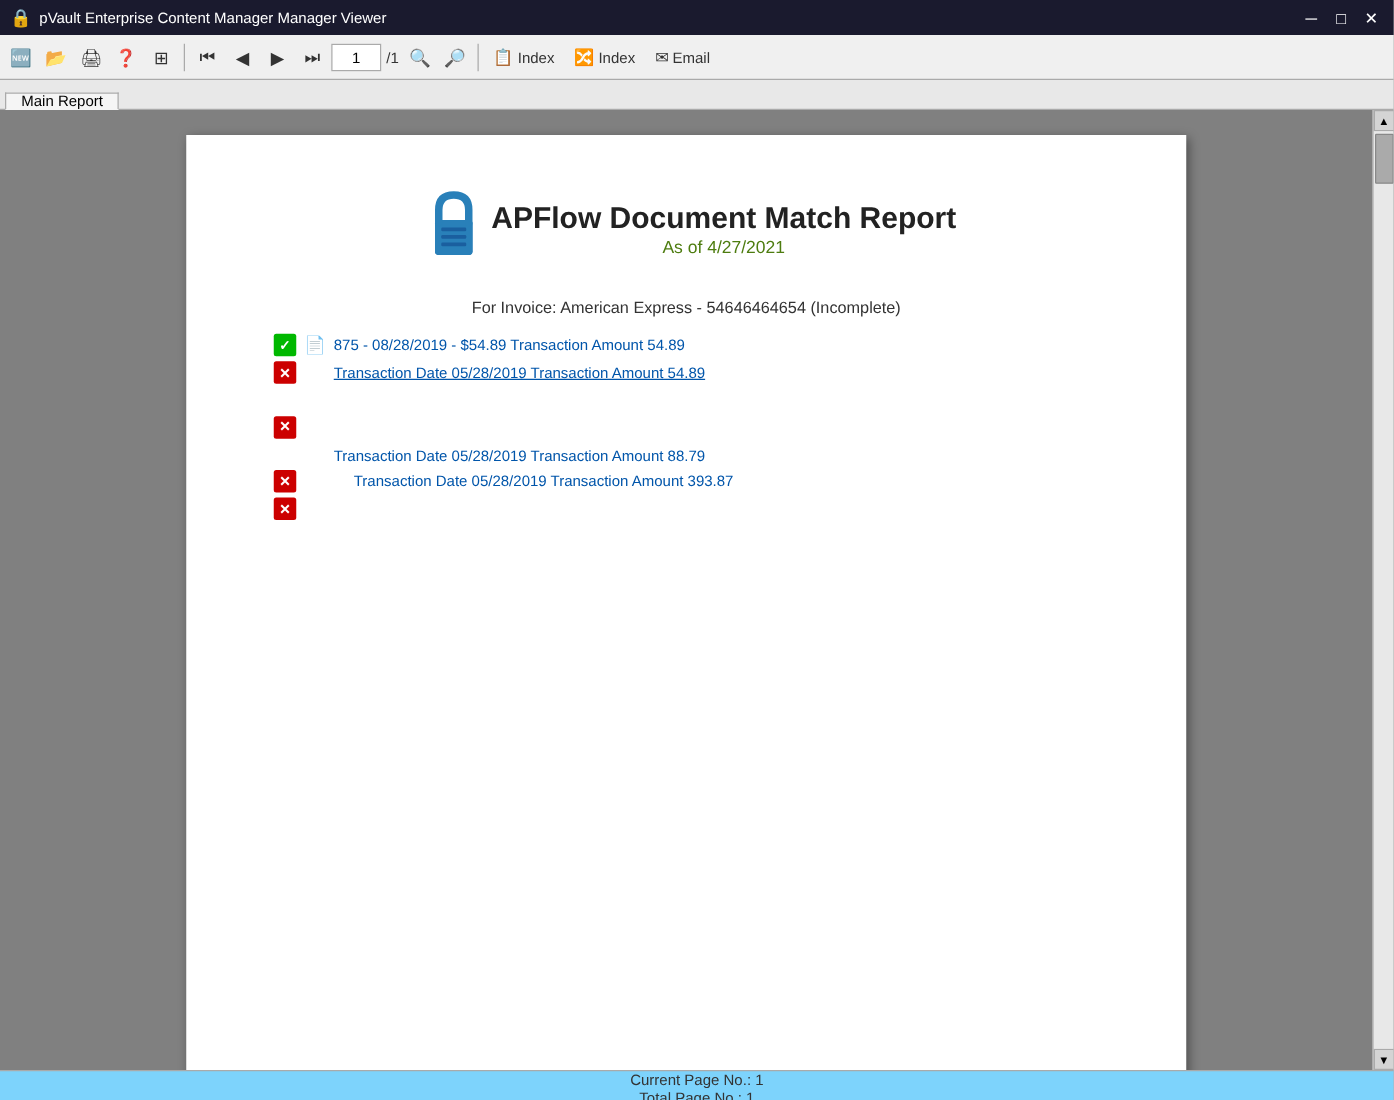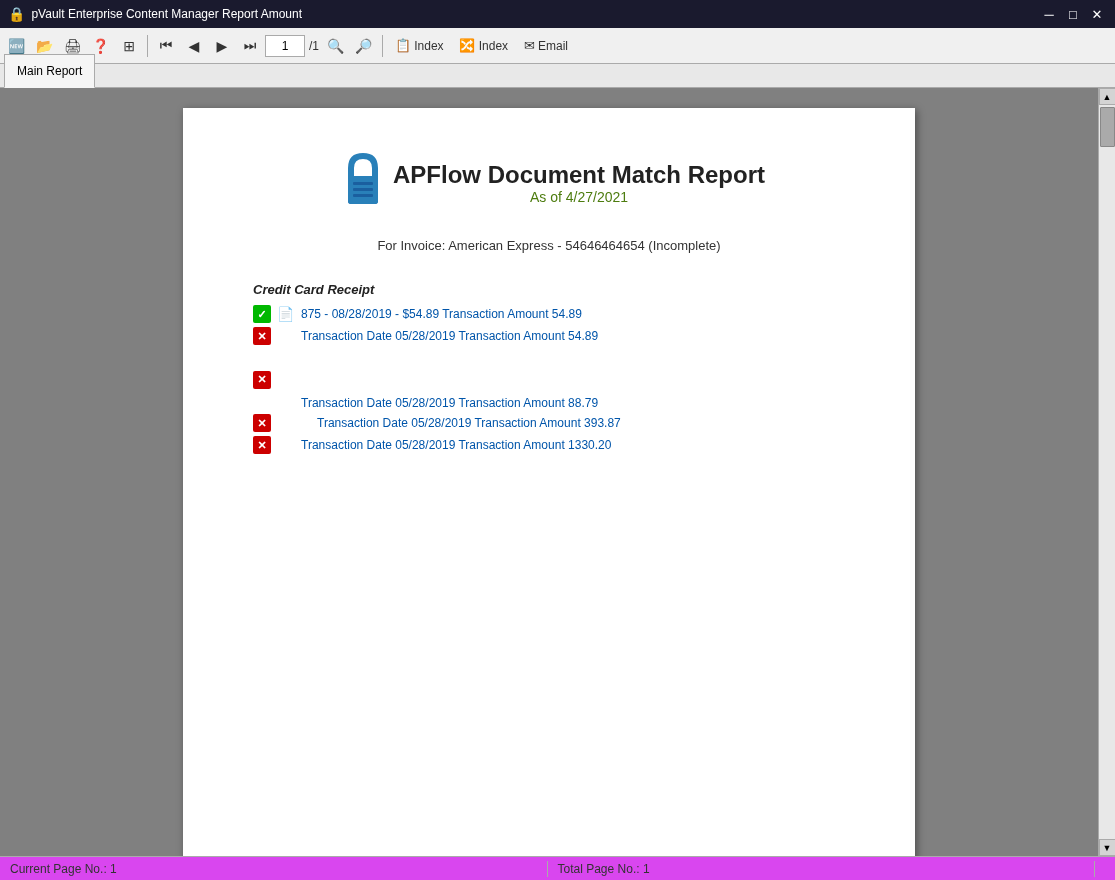--- a/index.html
+++ b/index.html
@@ -58,21 +58,21 @@
       padding: 0 4px;
       flex-shrink: 0;
     }
     .tab {
       background: #d4d4d4;
       border: 1px solid #aaa;
       border-bottom: none;
       padding: 2px 12px;
       font-size: 12px;
       cursor: pointer;
-      height: 34px;
+      height: 14px;
       display: flex;
       align-items: center;
     }
     .tab.active {
       background: #f5f5f5;
       border-bottom: 1px solid #f5f5f5;
       margin-bottom: -1px;
     }
 
     
@@ -90,21 +90,21 @@
       overflow-y: auto;
       overflow-x: auto;
       display: flex;
       justify-content: center;
       padding: 20px;
     }
 
     
     .report-page {
       background: white;
-      width: 732px;
+      width: 800px;
       min-height: 770px;
       box-shadow: 2px 2px 8px rgba(0,0,0,0.4);
       padding: 40px 50px;
       flex-shrink: 0;
     }
 
     
     .report-header {
       display: flex;
       align-items: center;
@@ -112,21 +112,21 @@
       margin-bottom: 20px;
     }
     .report-title-block { text-align: center; }
     .report-title { font-size: 24px; font-weight: bold; color: #222; }
     .report-subtitle { font-size: 14px; color: #4d7c0f; }
 
     .report-invoice {
       text-align: center;
       font-size: 13px;
       color: #333;
-      margin-bottom: 29px;
+      margin-bottom: 14px;
     }
 
     
     .vault-title {
       font-size: 15px;
       font-weight: bold;
       color: #222;
       margin-bottom: 8px;
     }
     .category-title {
@@ -171,48 +171,49 @@
       display: flex;
       flex-direction: column;
       align-items: center;
     }
     .scroll-btn { width: 17px; height: 17px; background: #d4d4d4; border: 1px solid #aaa; display: flex; align-items: center; justify-content: center; font-size: 9px; cursor: pointer; }
     .scroll-track { flex: 1; width: 100%; background: #e8e8e8; position: relative; }
     .scroll-thumb { width: 15px; height: 40px; background: #aaa; border: 1px solid #888; position: absolute; top: 2px; left: 1px; border-radius: 1px; }
 
     
     .status-bar {
-      background: #d946ef;
+      background: #7dd3fc;
       border-top: 1px solid #aaa;
       height: 24px;
       display: flex;
       align-items: center;
       padding: 0 10px;
       font-size: 12px;
       color: #333;
       flex-shrink: 0;
       gap: 0;
+      flex-direction: column;
     }
     .status-section {
       flex: 1;
       display: flex;
       align-items: center;
     }
     .status-divider { width: 1px; height: 16px; background: #aaa; margin: 0 10px; }
 
     
     .lock-svg { width: 60px; height: 70px; }
   </style>
 </head>
 <body>
 
 <div class="title-bar">
   <div class="title-bar-left">
     <span style="font-size:14px;">🔒</span>
-    <span>pVault Enterprise Content Manager Report Amount</span>
+    <span>pVault Enterprise Content Manager Manager Viewer</span>
   </div>
   <div class="title-bar-controls">
     <button class="title-btn">─</button>
     <button class="title-btn">□</button>
     <button class="title-btn">✕</button>
   </div>
 </div>
 
 <div class="toolbar">
   <button class="toolbar-btn" title="New">🆕</button>
@@ -274,50 +275,48 @@
           <div class="report-title">APFlow Document Match Report</div>
           <div class="report-subtitle">As of 4/27/2021</div>
         </div>
       </div>
 
       <div class="report-invoice">
         <span>For Invoice: American Express - 54646464654 (Incomplete)</span>
       </div>
 
       <div>
-        <div class="category-title">Credit Card Receipt</div>
 
         <div class="records-list">
 
           <div class="record-row">
             <div class="check-box">✓</div>
             <div class="record-icon">
               <span style="color:#6699cc; font-size:14px;">📄</span>
             </div>
             <span class="record-text">875 - 08/28/2019 - $54.89 Transaction Amount  54.89</span>
           </div>
 
           <div class="record-row">
             <div class="x-icon">✕</div>
-            <span class="record-text" style="margin-left:24px;">Transaction Date  05/28/2019 Transaction Amount  54.89</span>
+            <span class="record-text" style="margin-left:24px;text-decoration:underline;">Transaction Date  05/28/2019 Transaction Amount  54.89</span>
           </div>
 
           <div class="record-row">
             <div class="x-icon">✕</div>
             <span class="record-text" style="margin-left:24px;margin-top:47px;">Transaction Date  05/28/2019 Transaction Amount  88.79</span>
           </div>
 
           <div class="record-row">
             <div class="x-icon">✕</div>
             <span class="record-text" style="margin-left:40px;">Transaction Date  05/28/2019 Transaction Amount  393.87</span>
           </div>
 
           <div class="record-row">
             <div class="x-icon">✕</div>
-            <span class="record-text" style="margin-left:24px;">Transaction Date  05/28/2019 Transaction Amount  1330.20</span>
           </div>
 
         </div>
       </div>
     </div>
   </div>
 
   <div class="right-scrollbar">
     <div class="scroll-btn">▲</div>
     <div class="scroll-track">

